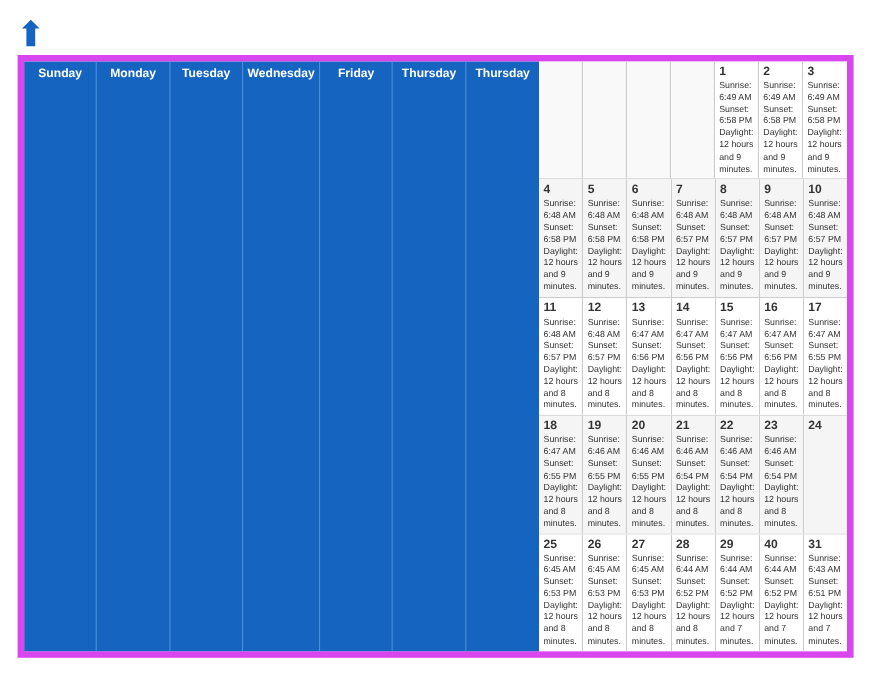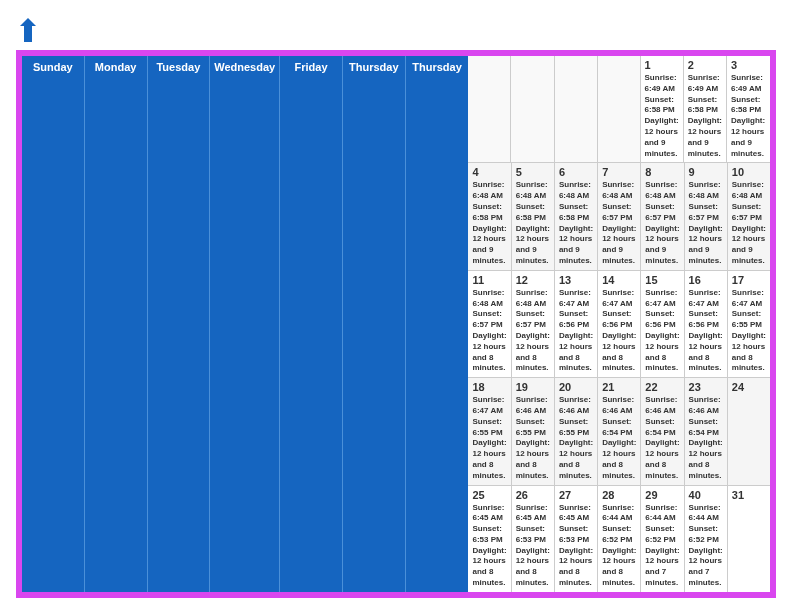--- a/index.html
+++ b/index.html
@@ -93,21 +93,20 @@
     .day-num {
       font-size: 11px;
       font-weight: bold;
       margin-bottom: 2px;
       display: block;
     }
     .cell-info {
       font-size: 8px;
       line-height: 1.35;
       color: #333;
-      font-weight: bold;
     }
   </style>
 </head>
 <body>
 
 <div class="page">
   <div class="header">
     <div class="logo">
       <div>
         <div style="display:flex;align-items:center;">
@@ -321,17 +320,20 @@
 Daylight: 12 hours and 7 minutes.</div>
           </div>
           <div class="cal-cell">
             <span class="day-num">40</span>
             <div class="cell-info">Sunrise: 6:44 AM
 Sunset: 6:52 PM
 Daylight: 12 hours and 7 minutes.</div>
           </div>
           <div class="cal-cell">
             <span class="day-num">31</span>
+            <div class="cell-info">Sunrise: 6:43 AM
+Sunset: 6:51 PM
+Daylight: 12 hours and 7 minutes.</div>
           </div>
         </div>
       </div>
   </div>
 </div>
 
 </body></html>

